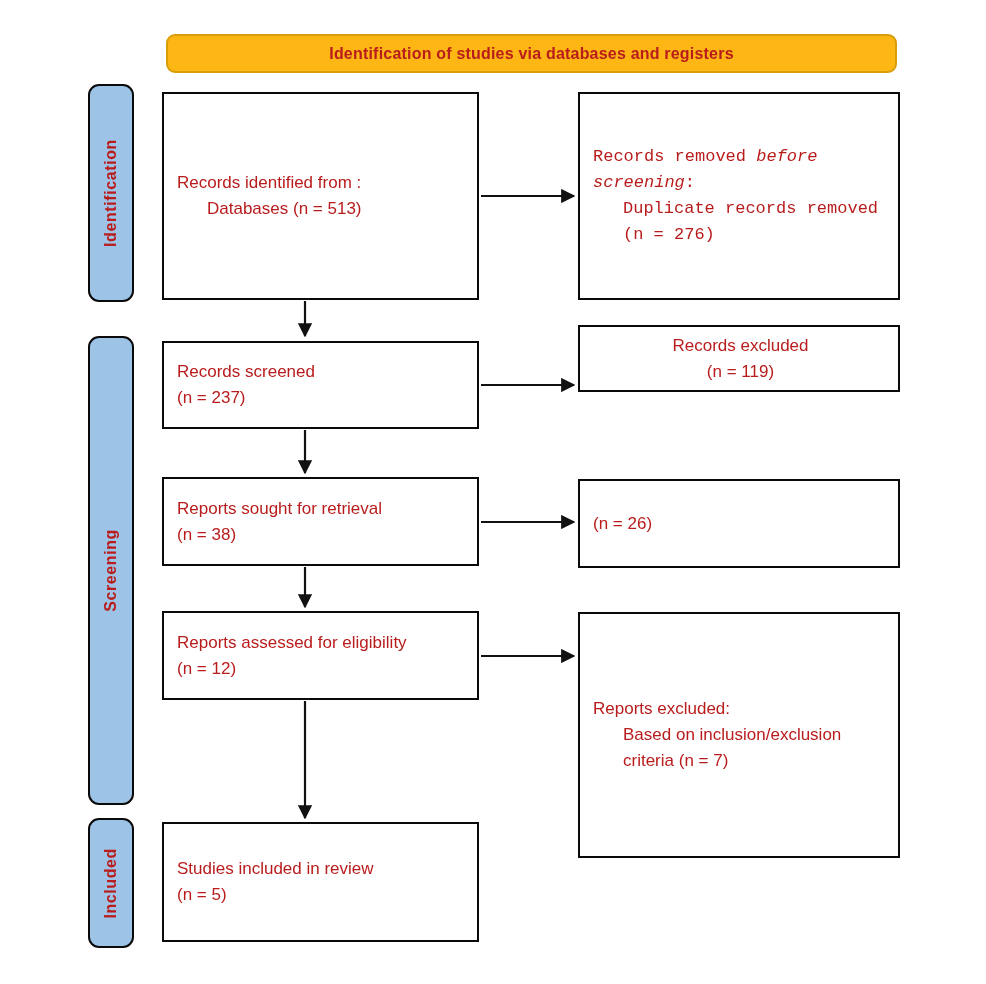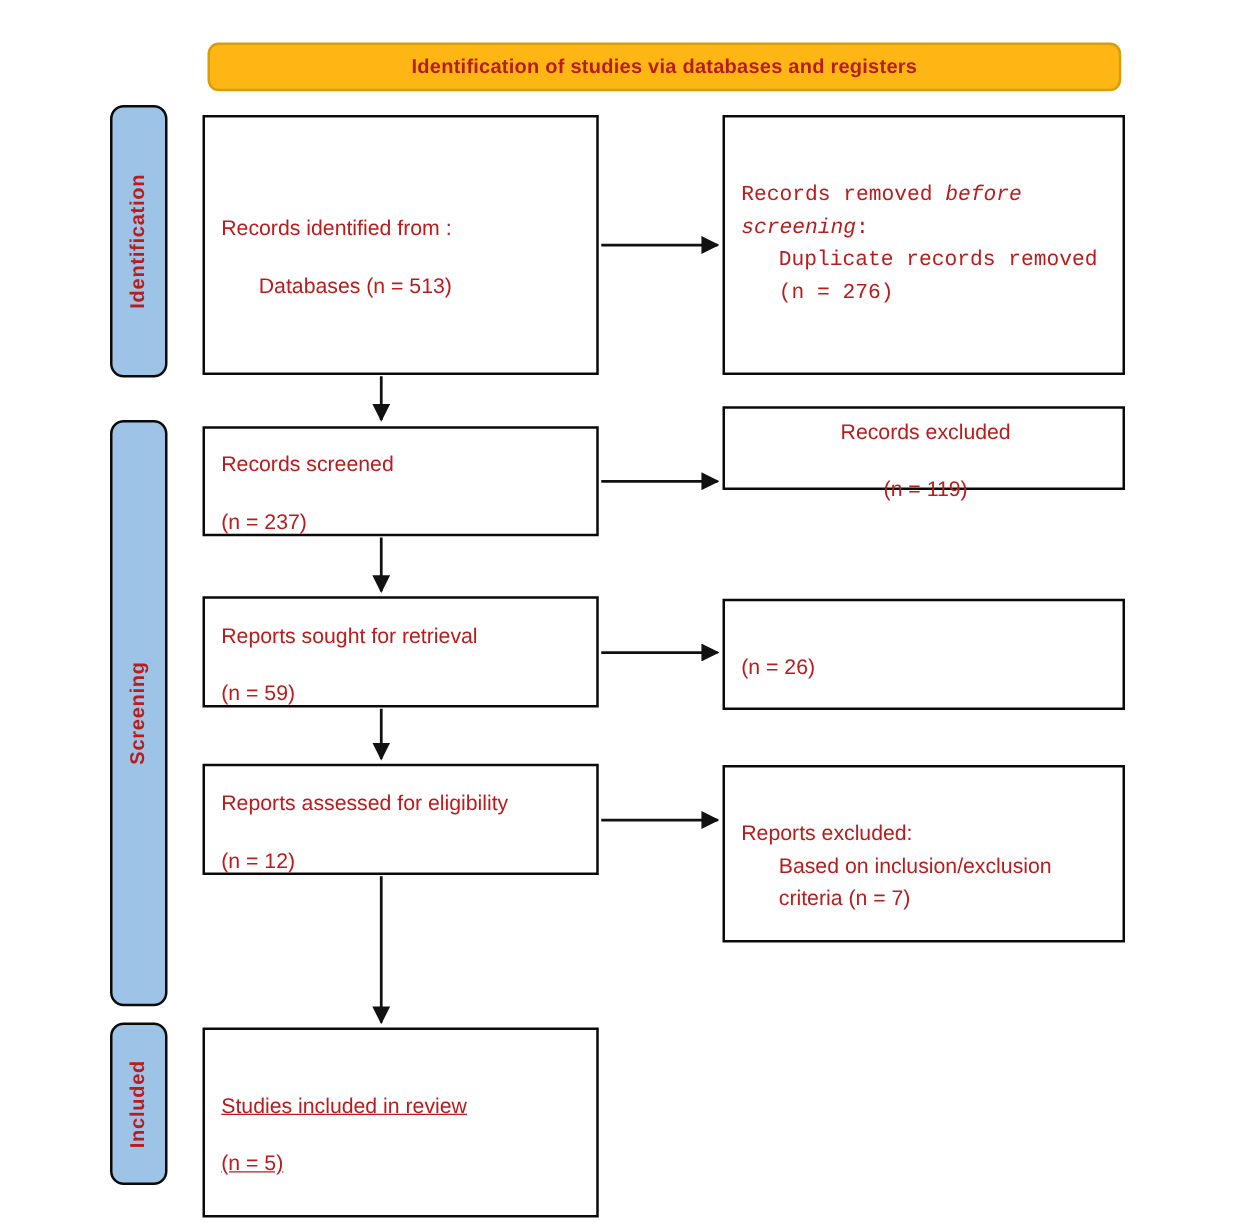--- a/index.html
+++ b/index.html
@@ -56,21 +56,21 @@
     box-sizing: border-box;
     background: #ffffff;
     border: 2.5px solid #0a0a0a;
     display: flex;
     flex-direction: column;
     justify-content: center;
     padding: 6px 10px 6px 13px;
     font-size: 17px;
     line-height: 26px;
   }
-  .ln { white-space: nowrap; margin-top: 20px; }
+  .ln { white-space: nowrap; }
   .indent { margin-left: 30px; }
   .narrow { max-width: 257px; }
   .para { margin: 0; }
   .arrows {
     position: absolute;
     left: 0; top: 0;
     pointer-events: none;
   }
   .arrows line { stroke: var(--arrow, #111111); stroke-width: 2.2; }
 </style>
@@ -98,48 +98,48 @@
     <div class="ln indent">Databases (n = 513)</div>
   </div>
 
   <div class="box" style="left:162px; top:341px; width:317px; height:88px;">
     <div class="ln">Records screened</div>
     <div class="ln">(n = 237)</div>
   </div>
 
   <div class="box" style="left:162px; top:477px; width:317px; height:89px;">
     <div class="ln">Reports sought for retrieval</div>
-    <div class="ln">(n = 59)</div>
+    <div class="ln">(n = 38)</div>
   </div>
 
   <div class="box" style="left:162px; top:611px; width:317px; height:89px;">
     <div class="ln">Reports assessed for eligibility</div>
     <div class="ln">(n = 12)</div>
   </div>
 
-  <div class="box" style="left:162px; top:822px; width:317px; height:152px;text-decoration:underline;">
+  <div class="box" style="left:162px; top:822px; width:317px; height:120px;">
     <div class="ln">Studies included in review</div>
     <div class="ln">(n = 5)</div>
   </div>
 
   <div class="box" style="left:578px; top:92px; width:322px; height:208px;font-family:Liberation Mono, monospace;">
     <p class="para narrow"><span>Records removed </span><i>before screening</i><span>:</span></p>
     <div class="indent narrow">Duplicate records removed (n = 276)</div>
   </div>
 
   <div class="box" style="left:578px; top:325px; width:322px; height:67px;align-items:center;">
     <div class="ln">Records excluded</div>
     <div class="ln">(n = 119)</div>
   </div>
 
   <div class="box" style="left:578px; top:479px; width:322px; height:89px;">
     <div class="ln">(n = 26)</div>
   </div>
 
-  <div class="box" style="left:578px; top:612px; width:322px; height:142px;">
+  <div class="box" style="left:578px; top:612px; width:322px; height:246px;">
     <div class="ln">Reports excluded:</div>
     <div class="indent" style="max-width:264px;">Based on inclusion/exclusion criteria (n = 7)</div>
   </div>
 
   <svg class="arrows" width="986" height="984" viewBox="0 0 986 984">
     <defs>
       <marker id="ah" viewBox="0 0 10 10" refX="9" refY="5" markerWidth="6.5" markerHeight="6.5" orient="auto-start-reverse">
         <path d="M 0 0 L 10 5 L 0 10 z" fill="#111111"></path>
       </marker>
     </defs>

